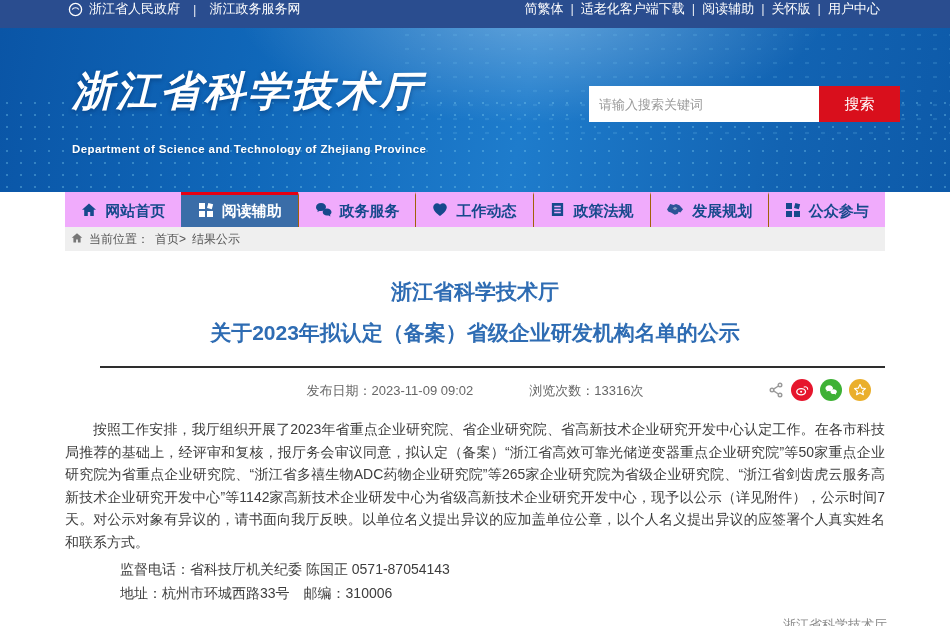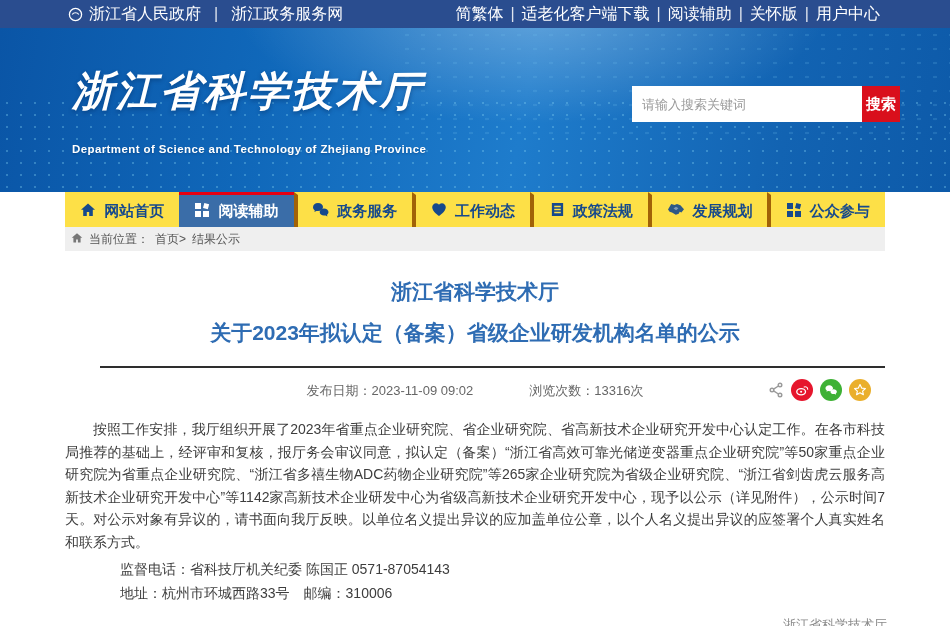--- a/index.html
+++ b/index.html
@@ -6,22 +6,22 @@
   html,body { width: 950px; height: 626px; }
   body {
     font-family: "Liberation Sans", sans-serif;
     background: #fff;
     position: relative;
     overflow: hidden;
   }
   
   .topbar {
     height: 28px; background: #2a4d8f; color: #fff;
-    display: flex; justify-content: space-between; align-items: center;
-    padding: 0 70px 0 68px; font-size: 16px;
+    display: flex; justify-content: space-between; align-items: flex-start;
+    padding: 0 70px 0 68px; font-size: 13px;
   }
   .topbar a { color: #fff; text-decoration: none; cursor: pointer; }
   .topbar .sep { margin: 0 7px; opacity: .85; }
   .topbar-left { display: flex; align-items: center; gap: 6px; }
   .gov-icon svg { display: block; }
   
   .banner {
     height: 164px; position: relative; overflow: hidden;
     background: linear-gradient(100deg, #0a55a6 0%, #1068ba 28%, #1e7ccc 55%, #1263b2 82%, #0d5aa9 100%);
   }
@@ -49,31 +49,31 @@
     margin-top: 24px; font-size: 11.5px; font-weight: bold; letter-spacing: .4px;
     text-shadow: 0 1px 2px rgba(0,40,90,.4);
   }
   .search { position: absolute; right: 50px; top: 58px; display: flex; z-index: 2; }
   .search input {
     width: 230px; height: 36px; border: none; outline: none;
     padding: 0 10px; font-size: 13px; color: #333; background: #fff;
   }
   .search input::placeholder { color: #9a9a9a; }
   .search button {
-    width: 38px; height: 36px; border: none; background: #d90f1c;
-    color: #fff; font-size: 15px; cursor: pointer; font-weight: bold;
+    width: 81px; height: 36px; border: none; background: #d90f1c;
+    color: #fff; font-size: 15px; cursor: pointer;
   }
   
   .nav { width: 820px; margin: 0 auto; display: flex; height: 35px; }
   .nav-item {
     flex: 1; display: flex; align-items: center; justify-content: center; gap: 8px;
-    background: #fde047; color: #16498c; font-size: 15px; font-weight: bold;
+    background: #f0abfc; color: #16498c; font-size: 15px; font-weight: bold;
     border-top: 3px solid transparent; cursor: pointer;
   }
-  .nav-item + .nav-item { border-left: 4px solid #a16207; }
+  .nav-item + .nav-item { border-left: 1px solid #a16207; }
   .nav-item.active { background: #3a6da8; color: #fff; border-top-color: #e60012; border-left: none; }
   .nav-item svg { flex: none; }
   
   .crumb {
     width: 820px; margin: 0 auto; height: 24px; background: #efefef;
     display: flex; align-items: center; gap: 6px;
     font-size: 12px; color: #555; padding-left: 6px;
   }
   .crumb a { color: #555; text-decoration: none; cursor: pointer; }
   

